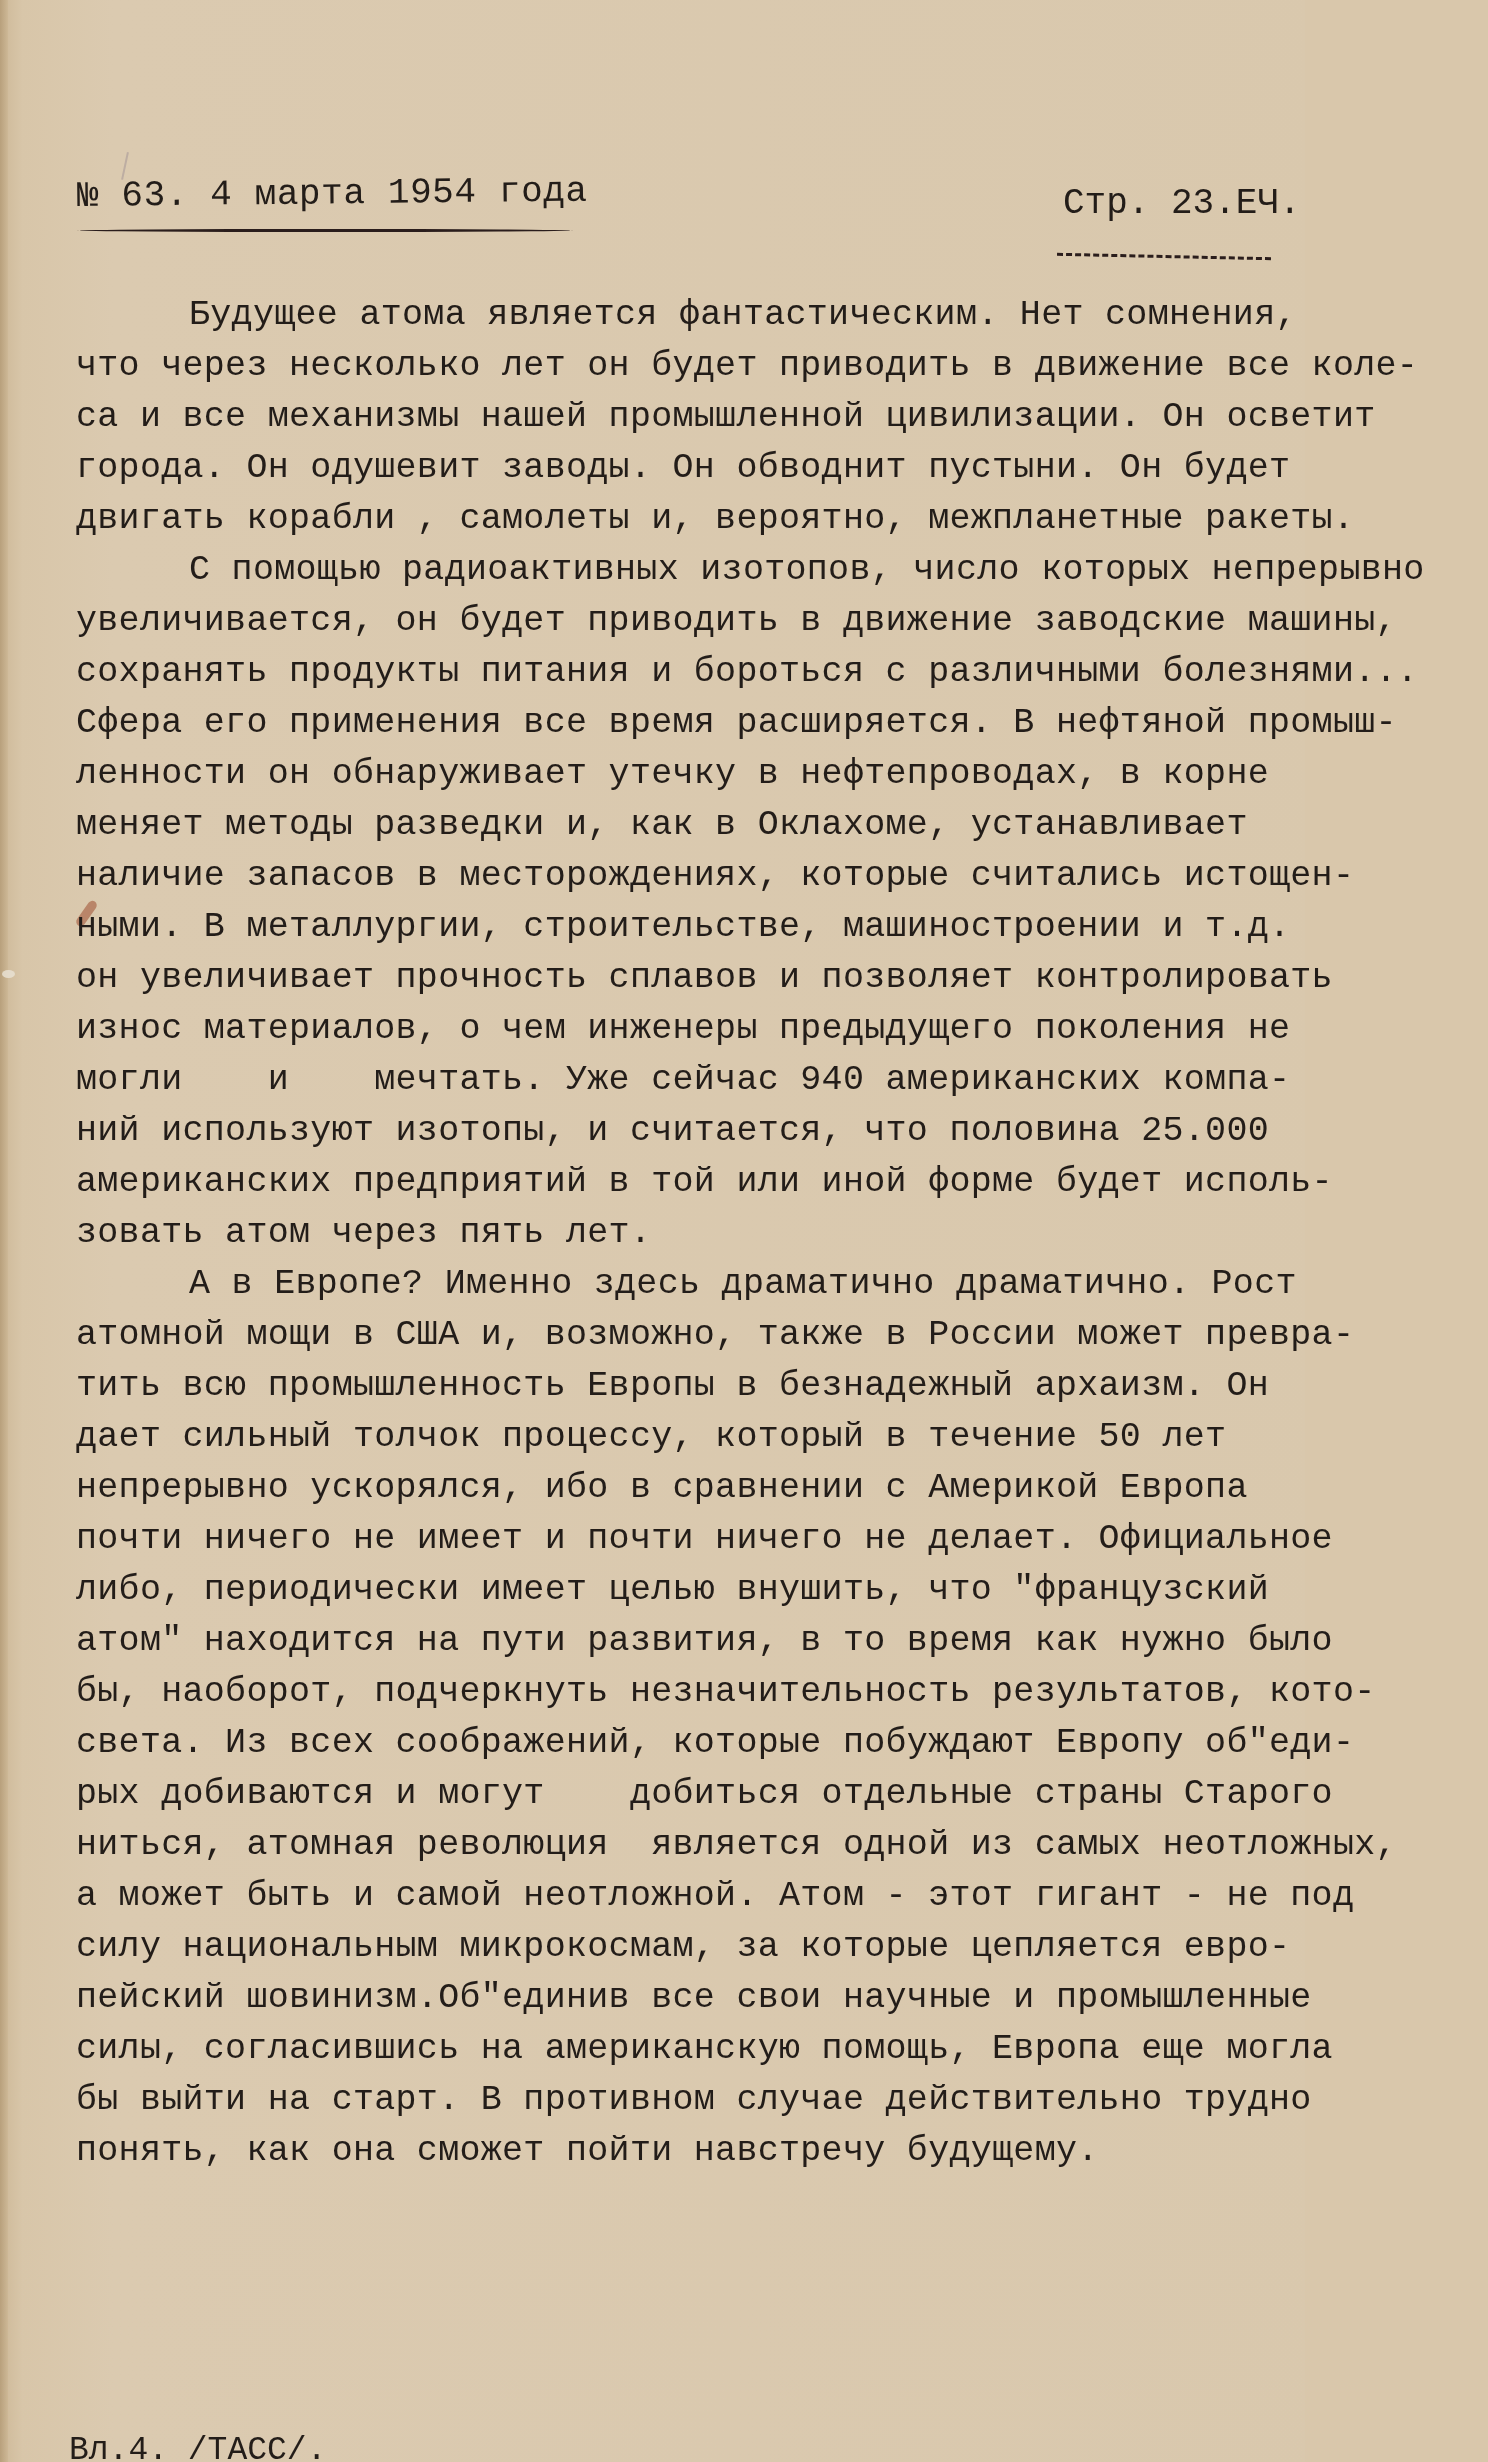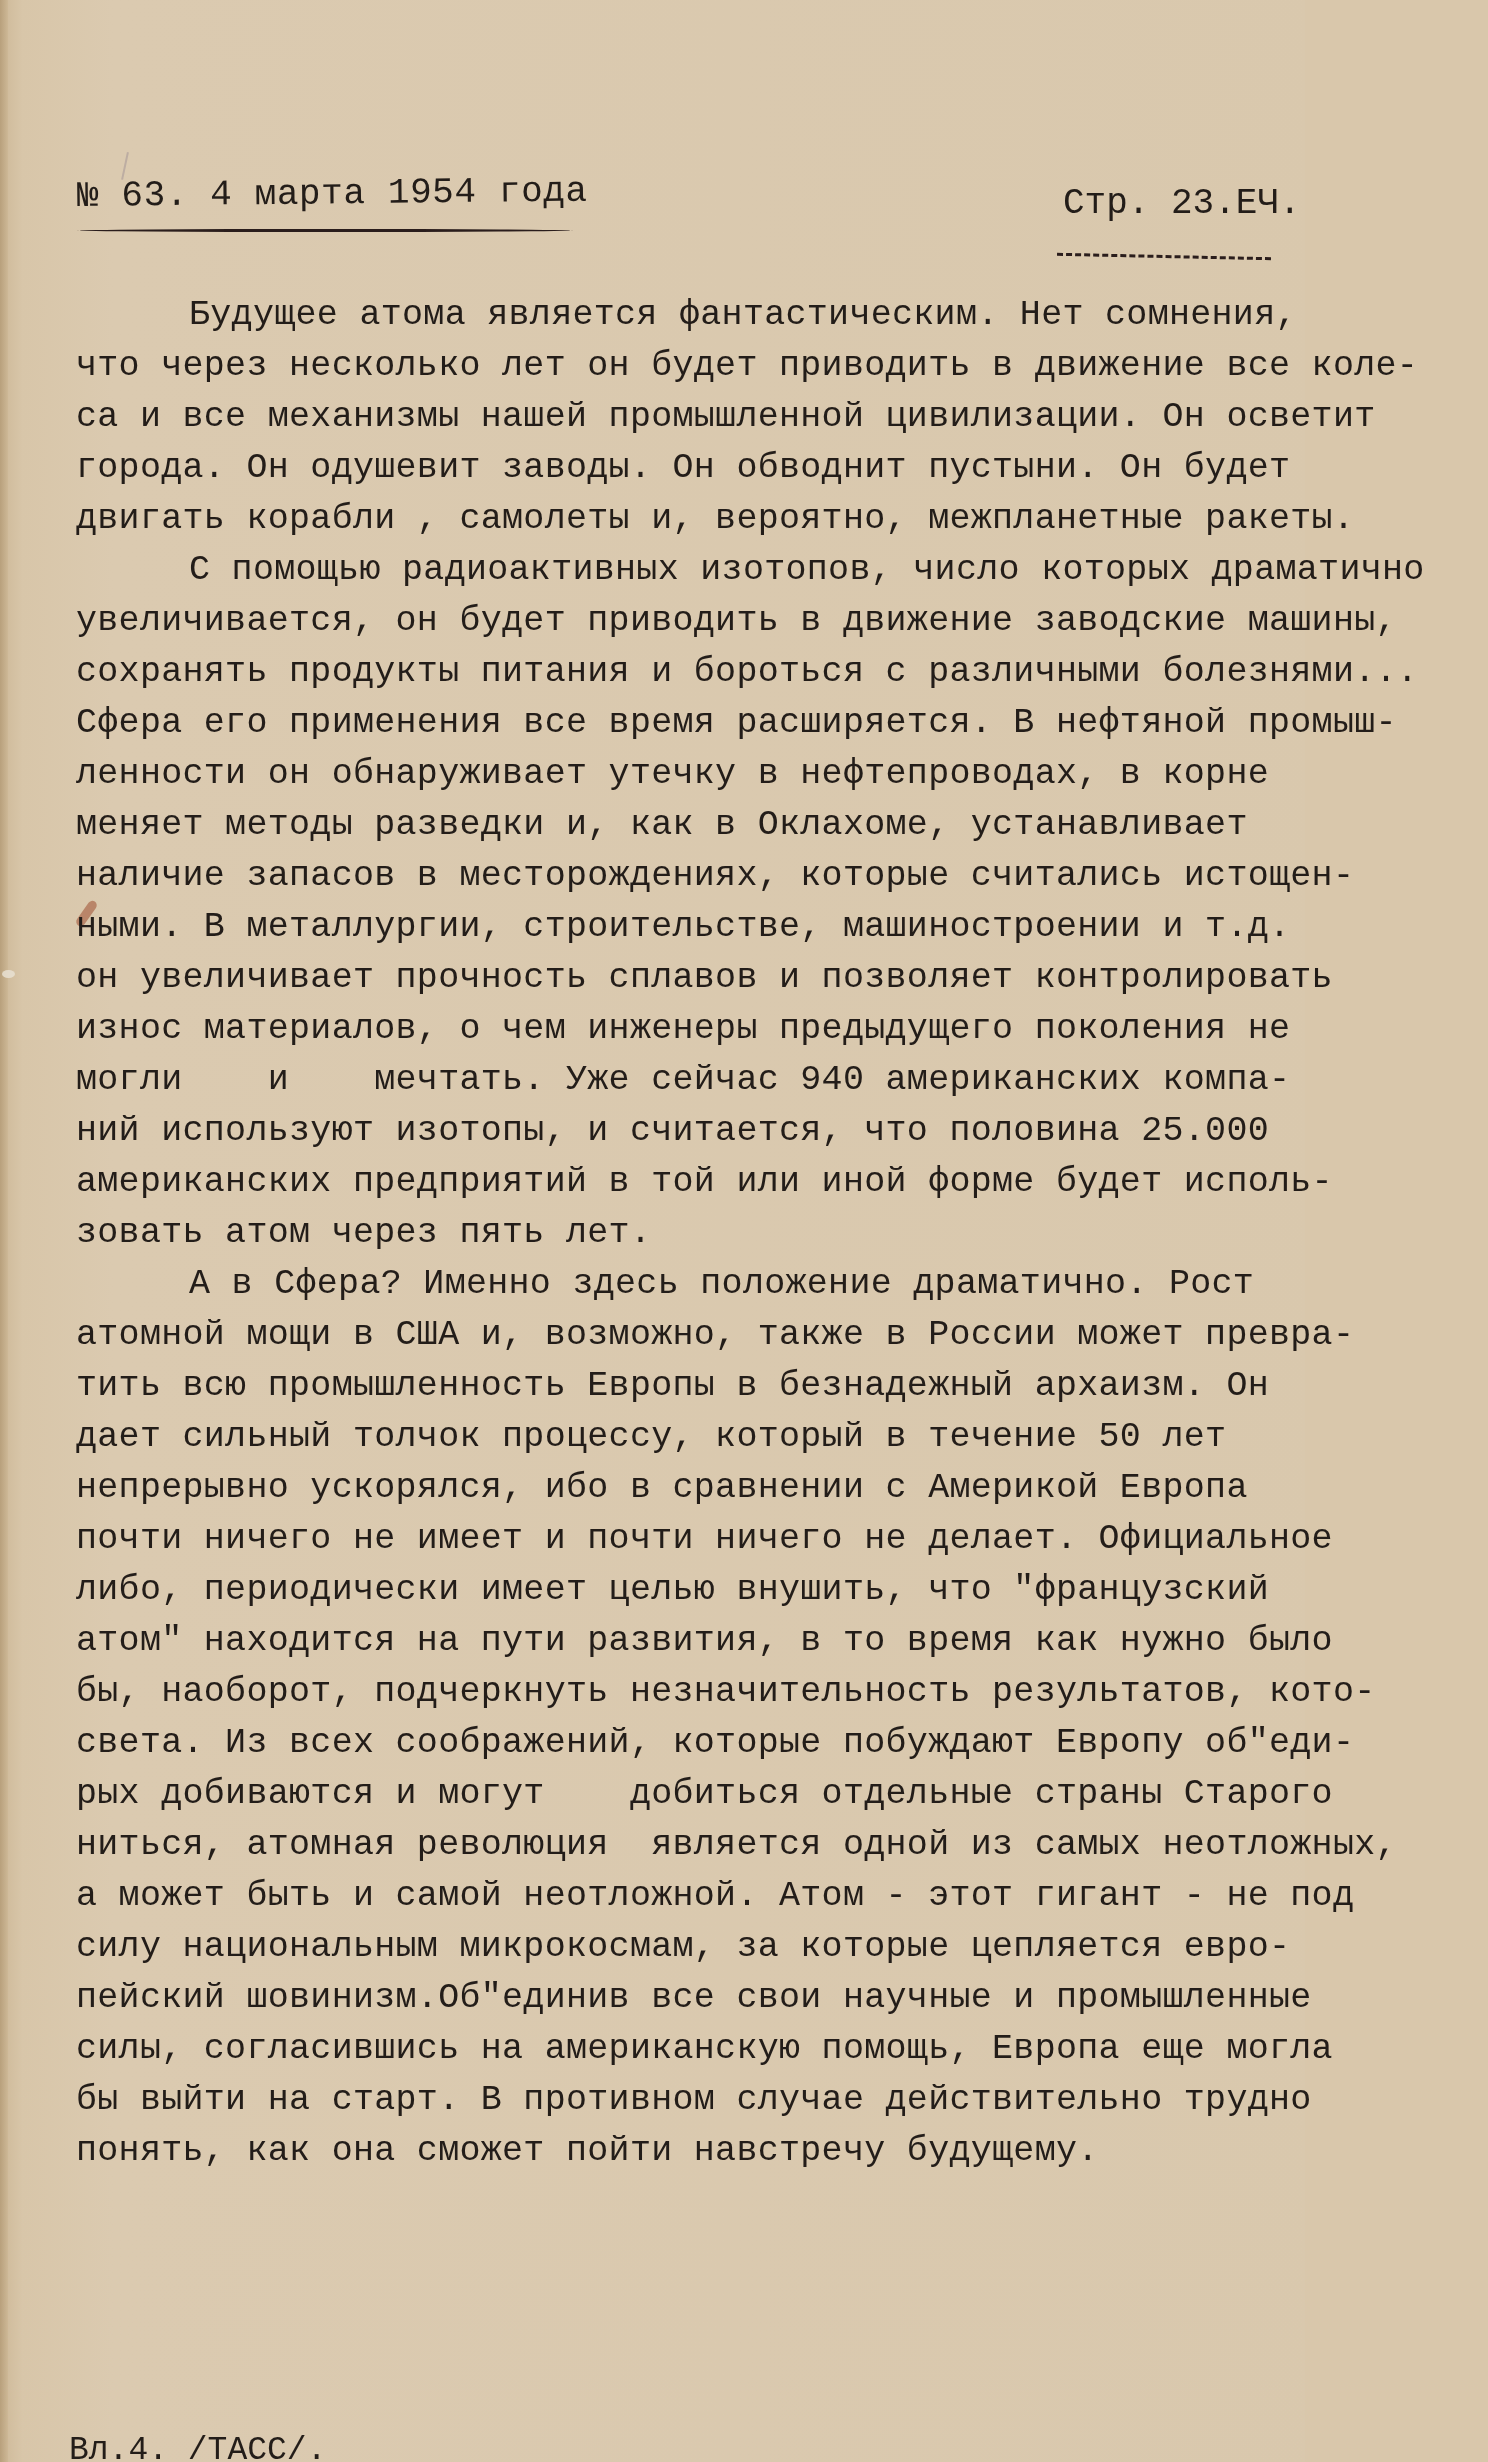--- a/index.html
+++ b/index.html
@@ -134,35 +134,35 @@
 
   <div class="header-right">Стр. 23.ЕЧ.</div>
   <div class="header-right-rule"></div>
 
   <div class="body-text" id="body-text">
       <span class="line indent">Будущее атома является фантастическим. Нет сомнения,</span>
       <span class="line">что через несколько лет он будет приводить в движение все коле-</span>
       <span class="line">са и все механизмы нашей промышленной цивилизации. Он осветит</span>
       <span class="line">города. Он одушевит заводы. Он обводнит пустыни. Он будет</span>
       <span class="line">двигать корабли , самолеты и, вероятно, межпланетные ракеты.</span>
-      <span class="line indent">С помощью радиоактивных изотопов, число которых драматично</span>
+      <span class="line indent">С помощью радиоактивных изотопов, число которых непрерывно</span>
       <span class="line">увеличивается, он будет приводить в движение заводские машины,</span>
       <span class="line">сохранять продукты питания и бороться с различными болезнями...</span>
       <span class="line">Сфера его применения все время расширяется. В нефтяной промыш-</span>
       <span class="line">ленности он обнаруживает утечку в нефтепроводах, в корне</span>
       <span class="line">меняет методы разведки и, как в Оклахоме, устанавливает</span>
       <span class="line">наличие запасов в месторождениях, которые считались истощен-</span>
       <span class="line">ными. В металлургии, строительстве, машиностроении и т.д.</span>
       <span class="line">он увеличивает прочность сплавов и позволяет контролировать</span>
       <span class="line">износ материалов, о чем инженеры предыдущего поколения не</span>
       <span class="line">могли    и    мечтать. Уже сейчас 940 американских компа-</span>
       <span class="line">ний используют изотопы, и считается, что половина 25.000</span>
       <span class="line">американских предприятий в той или иной форме будет исполь-</span>
       <span class="line">зовать атом через пять лет.</span>
-      <span class="line indent">А в Сфера? Именно здесь положение драматично. Рост</span>
+      <span class="line indent">А в Европе? Именно здесь драматично драматично. Рост</span>
       <span class="line">атомной мощи в США и, возможно, также в России может превра-</span>
       <span class="line">тить всю промышленность Европы в безнадежный архаизм. Он</span>
       <span class="line">дает сильный толчок процессу, который в течение 50 лет</span>
       <span class="line">непрерывно ускорялся, ибо в сравнении с Америкой Европа</span>
       <span class="line">почти ничего не имеет и почти ничего не делает. Официальное</span>
       <span class="line">либо, периодически имеет целью внушить, что "французский</span>
       <span class="line">атом" находится на пути развития, в то время как нужно было</span>
       <span class="line">бы, наоборот, подчеркнуть незначительность результатов, кото-</span>
       <span class="line">света. Из всех соображений, которые побуждают Европу об"еди-</span>
       <span class="line">рых добиваются и могут    добиться отдельные страны Старого</span>

